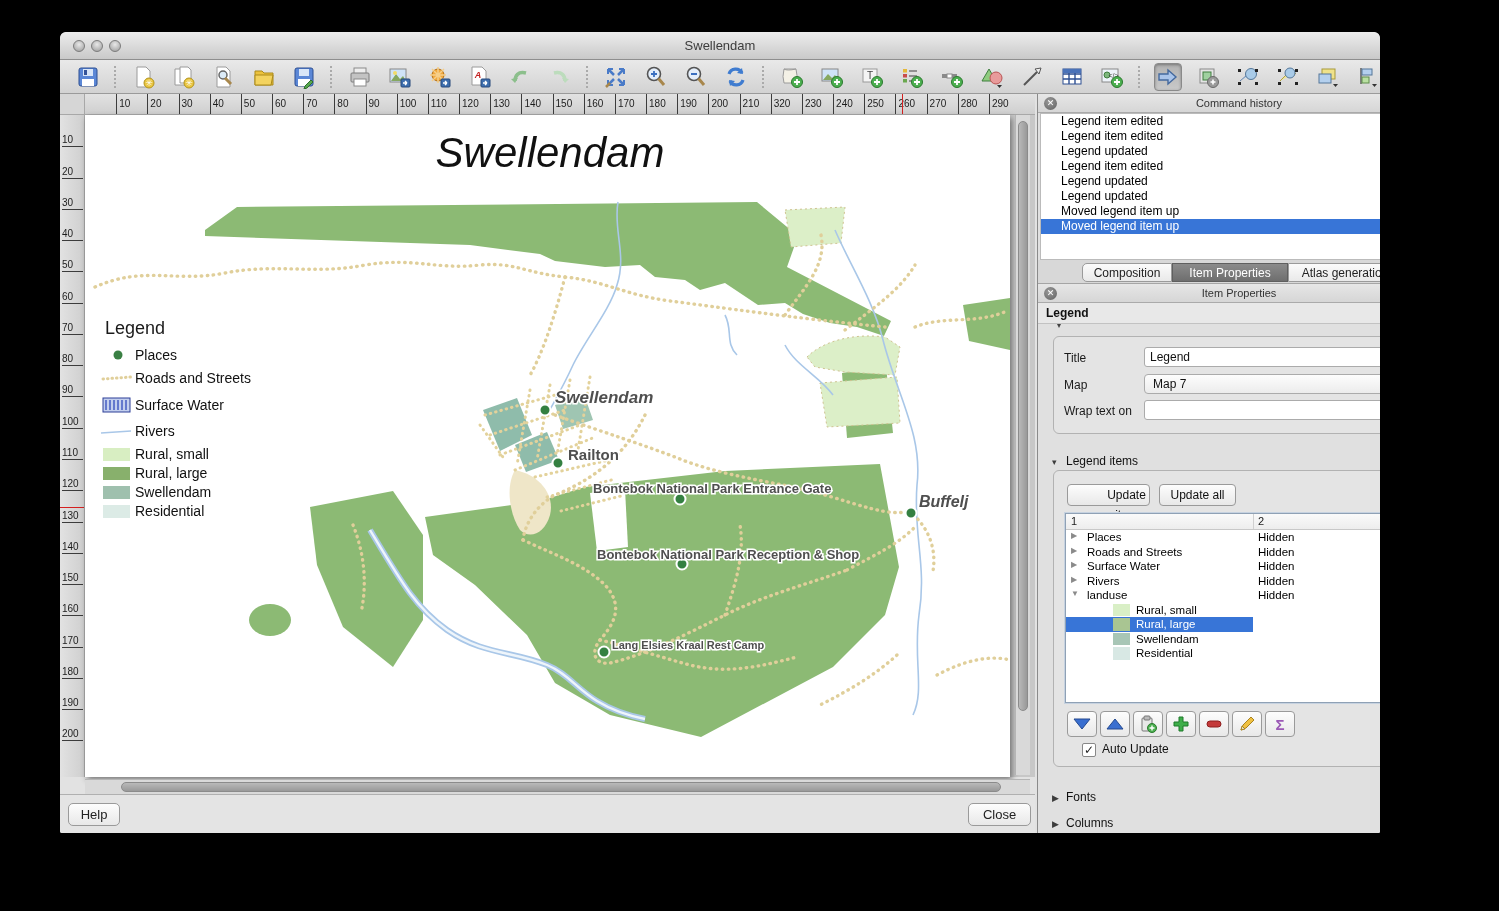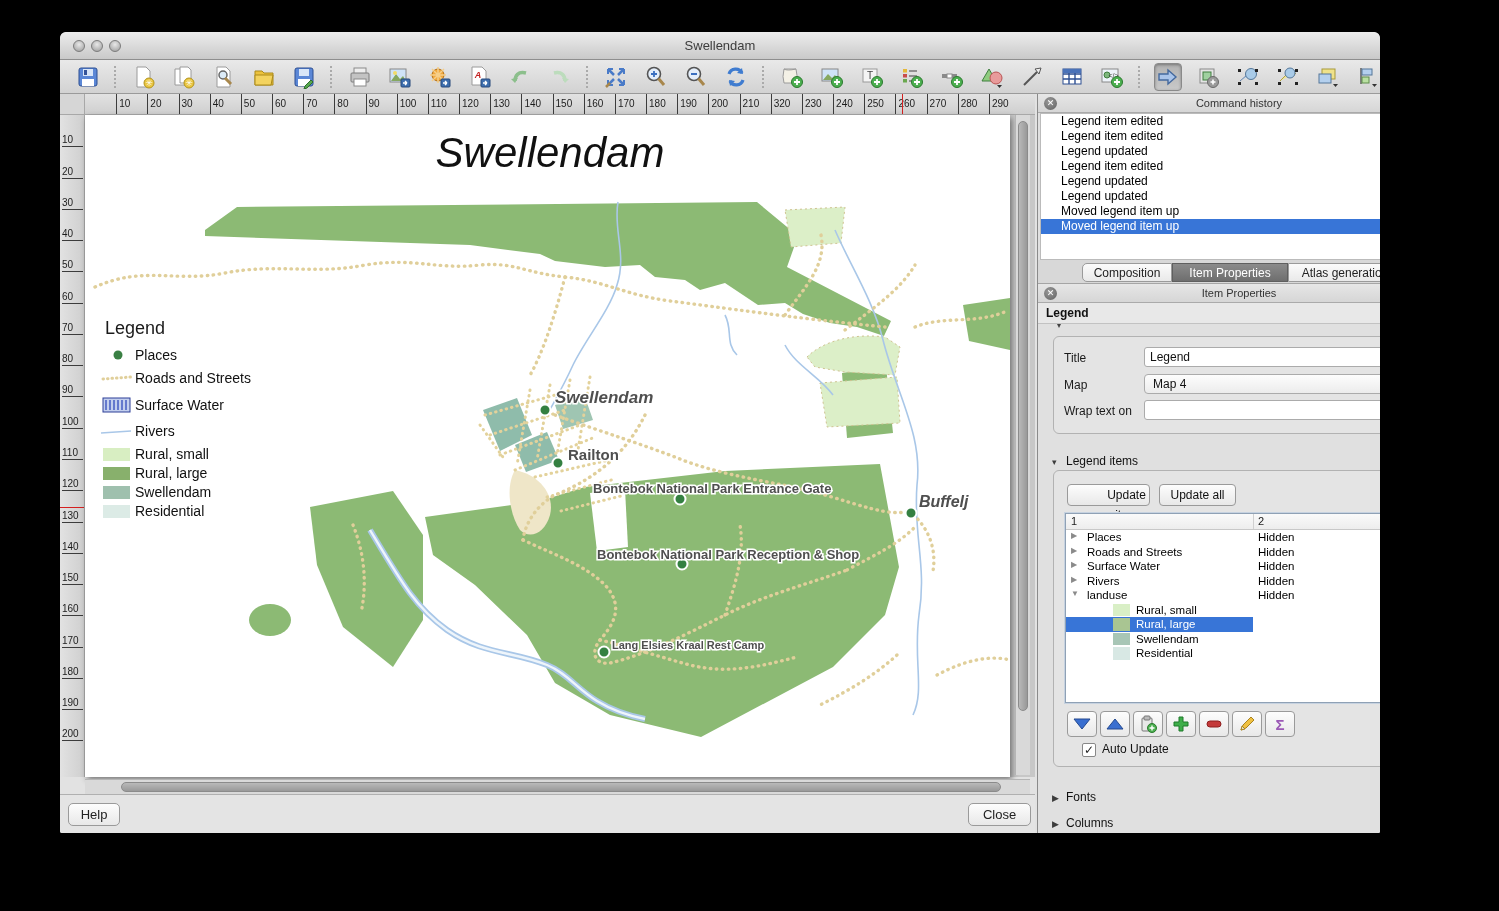--- a/index.html
+++ b/index.html
@@ -551,21 +551,21 @@
     </div>
     <div id="legendbar">Legend</div>
 
     <div id="ipcontent">
       <div class="clipped-head"><span>▾ </span></div>
 
       <div class="groupbox" style="left:15px;top:12px;width:363px;height:98px;"></div>
       <div class="flabel" style="left:26px;top:27px;">Title</div>
       <div class="tfield" style="left:106px;top:23px;width:260px;">Legend</div>
       <div class="flabel" style="left:26px;top:54px;">Map</div>
-      <div class="dropdown" style="left:106px;top:50px;width:260px;"><span>Map 4</span><span class="steppers">▲<br>▼</span></div>
+      <div class="dropdown" style="left:106px;top:50px;width:260px;"><span>Map 7</span><span class="steppers">▲<br>▼</span></div>
       <div class="flabel" style="left:26px;top:80px;">Wrap text on</div>
       <div class="tfield" style="left:106px;top:76px;width:260px;"></div>
 
       <div class="secttl" style="left:14px;top:130px;"><span class="disclose">▾</span><span>Legend items</span></div>
 
       <div class="groupbox" style="left:15px;top:146px;width:363px;height:297px;">
         <div class="pushbtn" style="left:13px;top:13px;width:83px;padding-left:36px;">Update item</div>
         <div class="pushbtn" style="left:105px;top:13px;width:77px;">Update all</div>
 
         <div id="tree" style="left:11px;top:42px;">

